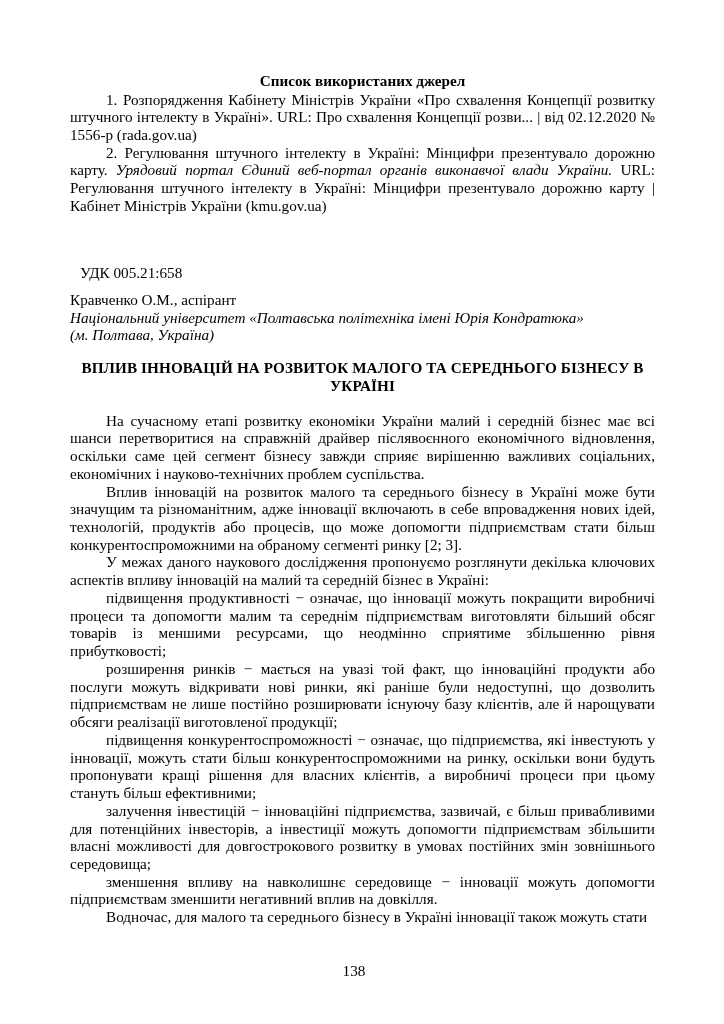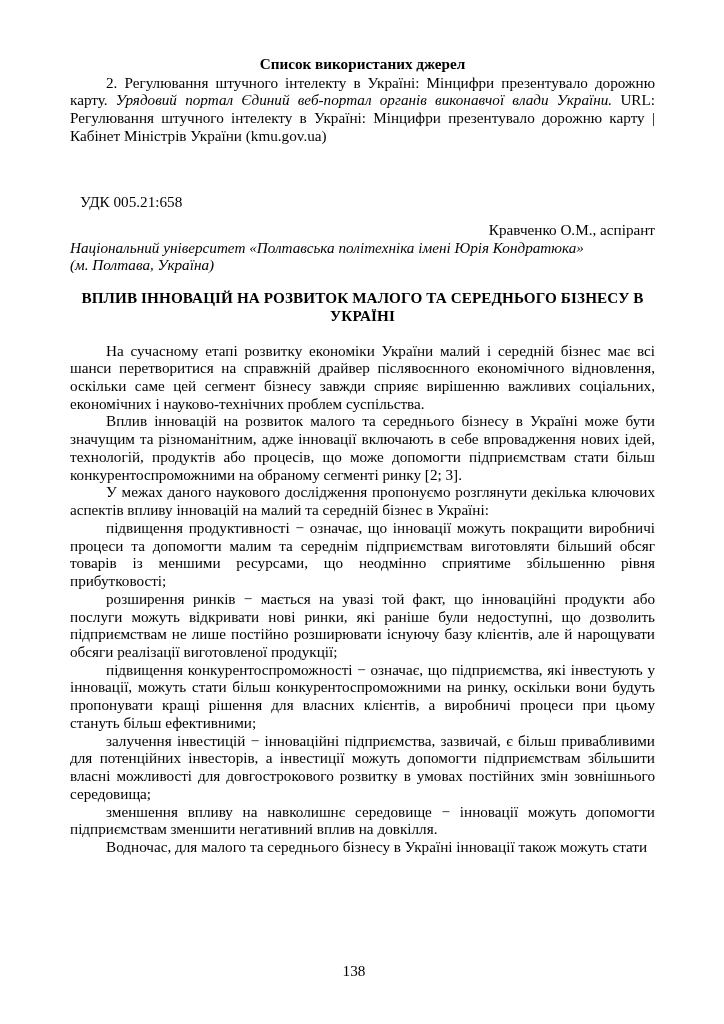--- a/index.html
+++ b/index.html
@@ -13,21 +13,21 @@
     height: 1024px;
     overflow: hidden;
     font-family: "Liberation Serif", "DejaVu Serif", serif;
     color: #000000;
   }
   .page {
     position: relative;
     width: 724px;
     height: 813px;
     box-sizing: border-box;
-    padding: 55px 69px 0 70px;
+    padding: 72px 69px 0 70px;
     background: #ffffff;
   }
   .doc-body {
     width: 585px;
   }
   
   .center {
     text-align: center;
   }
   .refs-heading {
@@ -53,21 +53,21 @@
   .udk {
     font-size: 15.2px;
     line-height: 1.16;
     margin: 10px;
     text-align: left;
   }
   .author-line {
     font-size: 15.2px;
     line-height: 1.16;
     margin: 0;
-    text-align: right;
+    text-align: left;
   }
   .affil-line {
     font-size: 15.2px;
     font-style: italic;
     line-height: 1.16;
     margin: 0;
     text-align: left;
   }
   .spacer-sm {
     height: 15px;
@@ -102,20 +102,21 @@
   }
 </style>
 </head>
 <body>
 
 <div class="page">
   <div class="doc-body">
 
     <div class="refs-heading center">Список використаних джерел</div>
 
+    <p class="ref-item"><span>1. Розпорядження Кабінету Міністрів України «Про схвалення Концепції розвитку штучного інтелекту в Україні». URL: Про схвалення Концепції розви... | від 02.12.2020 № 1556-р (rada.gov.ua)</span><span class="it"></span><span></span></p>
 
     <p class="ref-item"><span>2. Регулювання штучного інтелекту в Україні: Мінцифри презентувало дорожню карту. </span><span class="it">Урядовий портал Єдиний веб-портал органів виконавчої влади України.</span><span> URL: Регулювання штучного інтелекту в Україні: Мінцифри презентувало дорожню карту | Кабінет Міністрів України (kmu.gov.ua)</span></p>
 
 
     <div class="spacer-lg"></div>
 
     <p class="udk">УДК 005.21:658</p>
     <p class="author-line">Кравченко О.М., аспірант</p>
     <p class="affil-line">Національний університет «Полтавська політехніка імені Юрія Кондратюка»</p>
     <p class="affil-line">(м. Полтава, Україна)</p>

